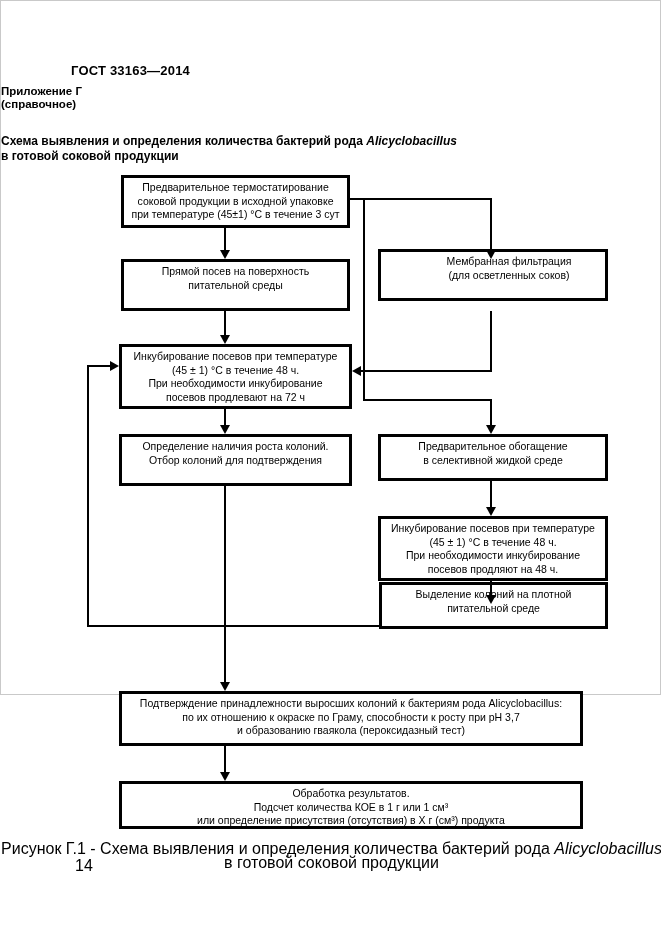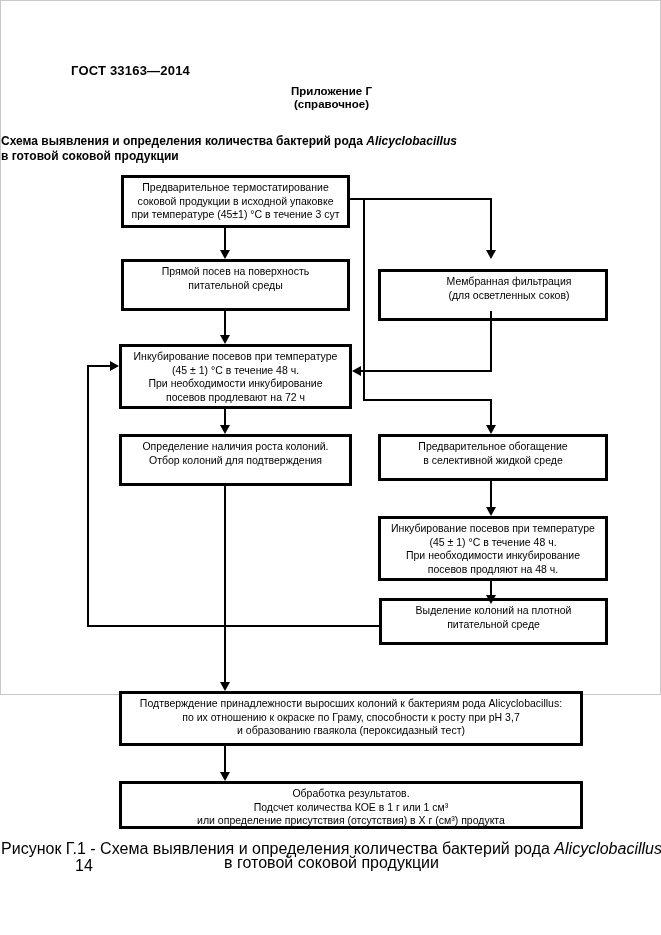--- a/index.html
+++ b/index.html
@@ -16,21 +16,21 @@
     background:#fff;
     border:1px solid #c9c9c9;
     box-sizing:border-box;
   }
   .doc-number{
     position:absolute;left:70px;top:62px;
     font-size:13px;font-weight:bold;letter-spacing:0.2px;
   }
   .appendix{
     position:absolute;left:0;top:84px;width:661px;
-    text-align:center;font-size:11.5px;font-weight:bold;line-height:13px;
+    text-align:left;font-size:11.5px;font-weight:bold;line-height:13px;
   }
   .diagram-title{
     position:absolute;left:0;top:133px;width:661px;
     text-align:left;font-size:12px;font-weight:bold;line-height:15px;
   }
   .italic{font-style:italic;}
   .box{
     position:absolute;
     border:3px solid #000;
     box-sizing:border-box;
@@ -74,35 +74,35 @@
   <div class="diagram-title">
     <div><span>Схема выявления и определения количества бактерий рода </span><span class="italic">Alicyclobacillus</span></div>
     <div>в готовой соковой продукции</div>
   </div>
 
   <div class="box" style="left:120px;top:174px;width:229px;height:53px;">Предварительное термостатирование
 соковой продукции в исходной упаковке
 при температуре (45±1) °С в течение 3 сут</div>
   <div class="box" style="left:120px;top:258px;width:229px;height:52px;">Прямой посев на поверхность
 питательной среды</div>
-  <div class="box" style="left:377px;top:268px;width:230px;height:52px;padding-left:32px;">Мембранная фильтрация
+  <div class="box" style="left:377px;top:248px;width:230px;height:52px;padding-left:32px;">Мембранная фильтрация
 (для осветленных соков)</div>
   <div class="box" style="left:118px;top:343px;width:233px;height:65px;">Инкубирование посевов при температуре
 (45 ± 1) °С в течение 48 ч.
 При необходимости инкубирование
 посевов продлевают на 72 ч</div>
   <div class="box" style="left:377px;top:433px;width:230px;height:47px;">Предварительное обогащение
 в селективной жидкой среде</div>
   <div class="box" style="left:118px;top:433px;width:233px;height:52px;">Определение наличия роста колоний.
 Отбор колоний для подтверждения</div>
   <div class="box" style="left:377px;top:515px;width:230px;height:65px;">Инкубирование посевов при температуре
 (45 ± 1) °С в течение 48 ч.
 При необходимости инкубирование
 посевов продляют на 48 ч.</div>
-  <div class="box" style="left:378px;top:597px;width:229px;height:47px;">Выделение колоний на плотной
+  <div class="box" style="left:378px;top:581px;width:229px;height:47px;">Выделение колоний на плотной
 питательной среде</div>
   <div class="box" style="left:118px;top:690px;width:464px;height:55px;">Подтверждение принадлежности выросших колоний к бактериям рода Alicyclobacillus:
 по их отношению к окраске по Граму, способности к росту при pH 3,7
 и образованию гваякола (пероксидазный тест)</div>
   <div class="box" style="left:118px;top:780px;width:464px;height:48px;">Обработка результатов.
 Подсчет количества КОЕ в 1 г или 1 см³
 или определение присутствия (отсутствия) в Х г (см³) продукта</div>
 
   <div class="line" style="left:223px;top:227px;width:2px;height:23px;"></div>
   <div class="arr-down" style="left:219px;top:249px;"></div>

